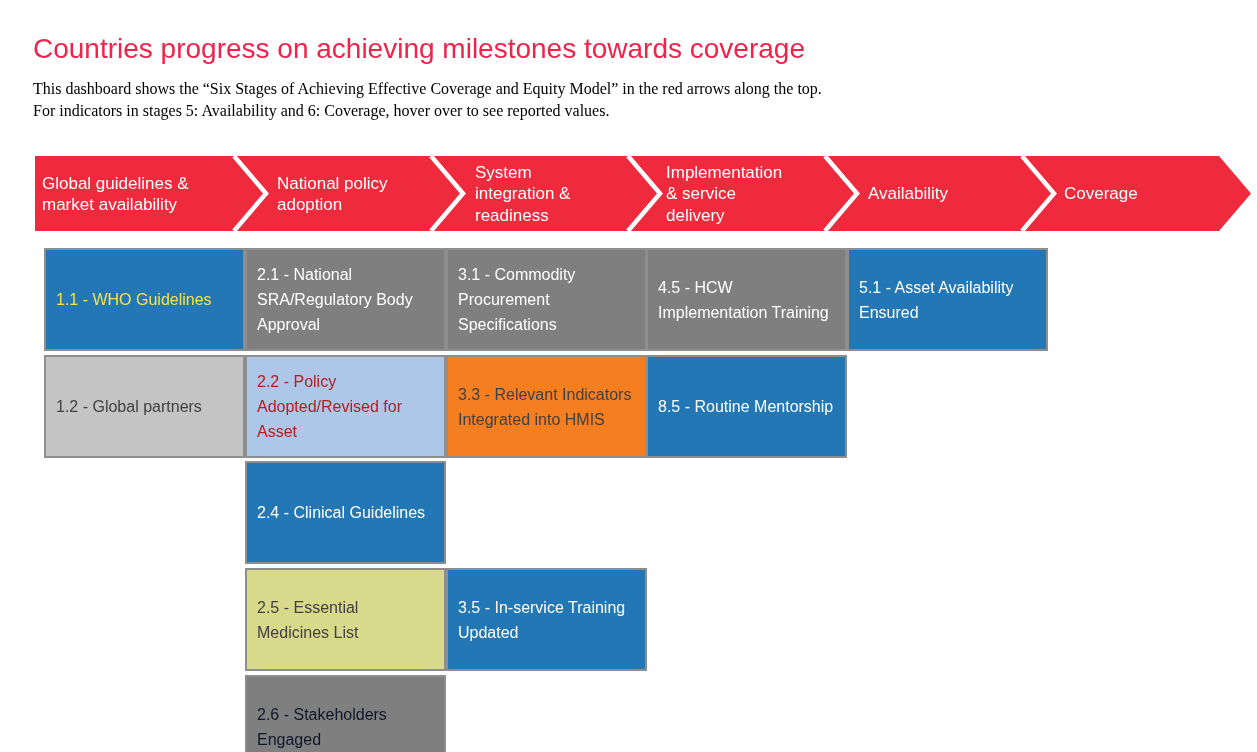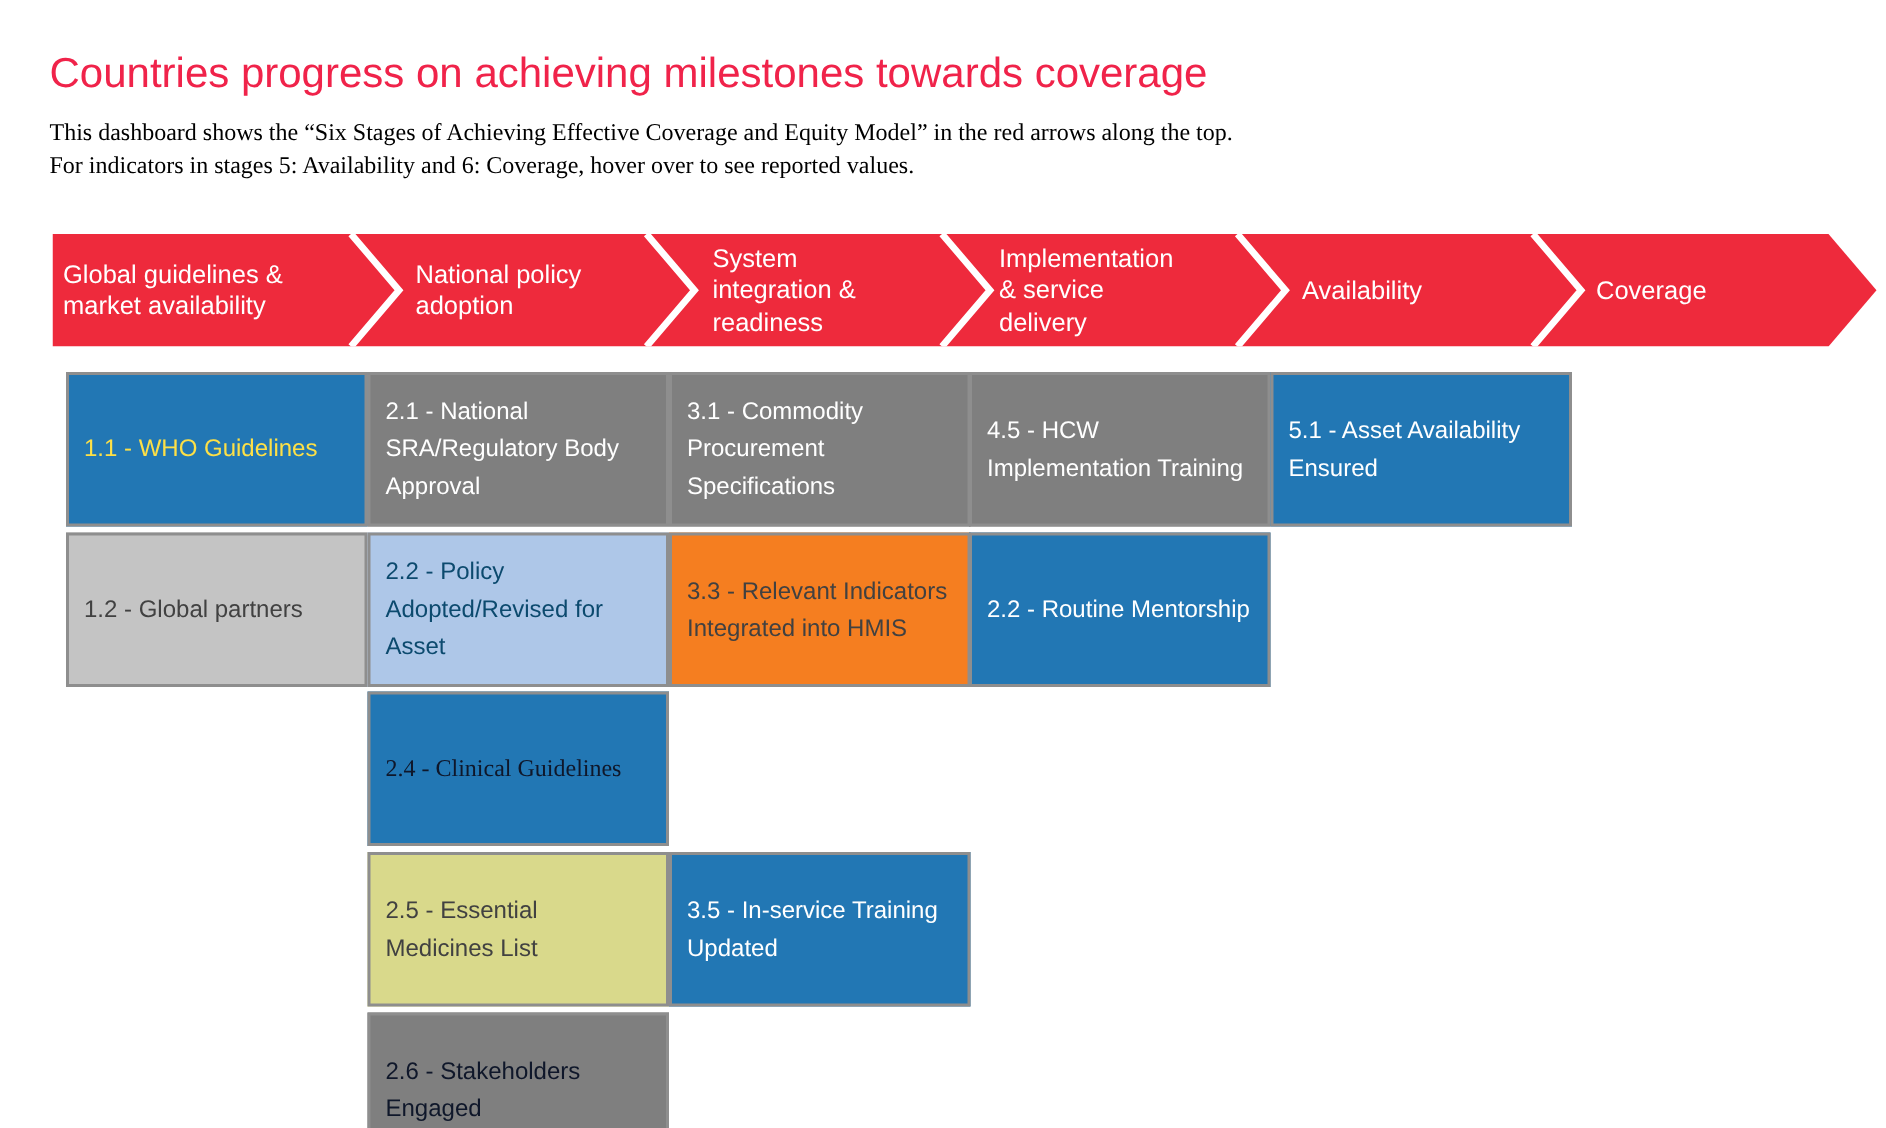--- a/index.html
+++ b/index.html
@@ -69,24 +69,24 @@
     <div class="stage-label s6">Coverage</div>
   </div>
 
   <div class="cell col1 row1" style="background: rgb(34, 119, 180); color: #fde047;">1.1 - WHO Guidelines</div>
   <div class="cell col2 row1" style="background: rgb(127, 127, 127); color: rgb(255, 255, 255);">2.1 - National SRA/Regulatory Body Approval</div>
   <div class="cell col3 row1" style="background: rgb(127, 127, 127); color: rgb(255, 255, 255);">3.1 - Commodity Procurement Specifications</div>
   <div class="cell col4 row1" style="background: rgb(127, 127, 127); color: rgb(255, 255, 255);">4.5 - HCW Implementation Training</div>
   <div class="cell col5 row1" style="background: rgb(34, 119, 180); color: rgb(255, 255, 255);">5.1 - Asset Availability Ensured</div>
 
   <div class="cell col1 row2" style="background: rgb(196, 196, 196); color: rgb(65, 65, 65);">1.2 - Global partners</div>
-  <div class="cell col2 row2" style="background: rgb(174, 199, 232); color: #0c4a6e;">2.2 - Policy Adopted/Revised for Asset</div>
+  <div class="cell col2 row2" style="background: rgb(174, 199, 232); color: #b91c1c;">2.2 - Policy Adopted/Revised for Asset</div>
   <div class="cell col3 row2" style="background: rgb(245, 126, 32); color: rgb(65, 65, 65);">3.3 - Relevant Indicators Integrated into HMIS</div>
-  <div class="cell col4 row2" style="background: rgb(34, 119, 180); color: rgb(255, 255, 255);">2.2 - Routine Mentorship</div>
+  <div class="cell col4 row2" style="background: rgb(34, 119, 180); color: rgb(255, 255, 255);">8.5 - Routine Mentorship</div>
 
-  <div class="cell col2 row3" style="background: rgb(34, 119, 180); color: #0f172a; font-family: Liberation Serif, serif;">2.4 - Clinical Guidelines</div>
+  <div class="cell col2 row3" style="background: rgb(34, 119, 180); color: #ffffff;">2.4 - Clinical Guidelines</div>
 
   <div class="cell col2 row4" style="background: rgb(217, 217, 139); color: rgb(65, 65, 65);">2.5 - Essential Medicines List</div>
   <div class="cell col3 row4" style="background: rgb(34, 119, 180); color: rgb(255, 255, 255);">3.5 - In-service Training Updated</div>
 
   <div class="cell col2 row5" style="background: rgb(127, 127, 127); color: #0f172a;">2.6 - Stakeholders Engaged</div>
 
 </div>
 
 </body></html>

